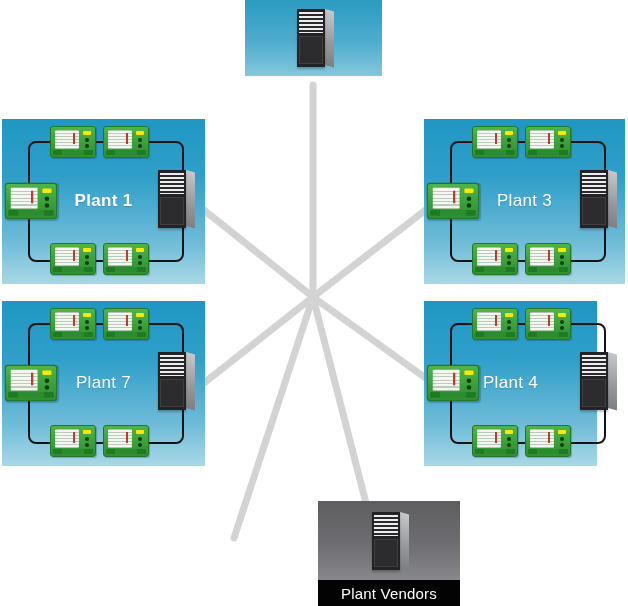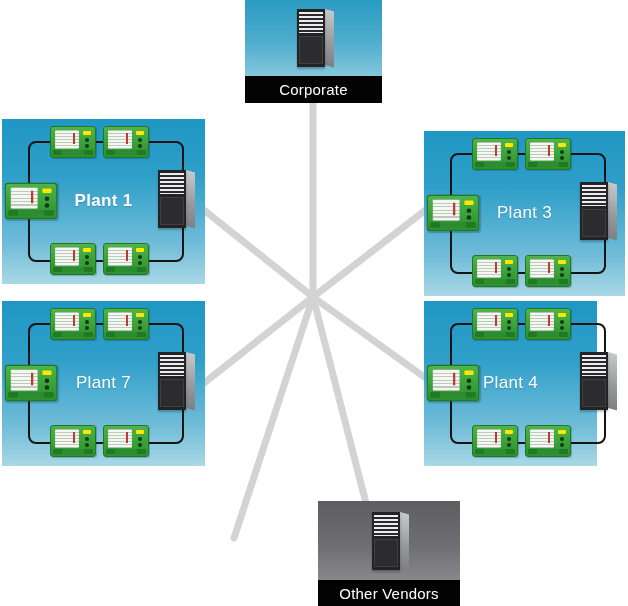--- a/index.html
+++ b/index.html
@@ -97,21 +97,20 @@
   <div class="site" style="left:245px;top:0;width:137px;">
     <div class="site-body blue" style="height:76px;">
       <div class="tower" style="left:52px;top:9px;">
         <div class="tower-side"></div>
         <div class="tower-front">
           <div class="tower-vents"></div>
           <div class="tower-panel"></div>
         </div>
       </div>
     </div>
-    <div class="site-label" style="height:27px;">Corporate</div>
   </div>
 
   <div class="plant" style="left:2px;top:119px;font-weight:bold;">
   <div class="ring"></div>
   <div class="plc" style="left:48px;top:7px;">
     <div class="plc-screen"></div>
     <div class="plc-led"></div>
     <div class="plc-dot d1"></div>
     <div class="plc-dot d2"></div>
     <div class="plc-base"></div>
@@ -194,21 +193,21 @@
   <div class="tower" style="left:156px;top:51px;">
     <div class="tower-side"></div>
     <div class="tower-front">
       <div class="tower-vents"></div>
       <div class="tower-panel"></div>
     </div>
   </div>
 
     <div class="plant-name">Plant 7</div>
   </div>
-  <div class="plant" style="left:424px;top:119px;width:201px;margin-top:12px;">
+  <div class="plant" style="left:424px;top:119px;width:201px;">
   <div class="ring"></div>
   <div class="plc" style="left:48px;top:7px;">
     <div class="plc-screen"></div>
     <div class="plc-led"></div>
     <div class="plc-dot d1"></div>
     <div class="plc-dot d2"></div>
     <div class="plc-base"></div>
   </div>
   <div class="plc" style="left:101px;top:7px;">
     <div class="plc-screen"></div>
@@ -300,16 +299,16 @@
   <div class="site" style="left:318px;top:501px;width:142px;">
     <div class="site-body gray" style="height:79px;">
       <div class="tower" style="left:54px;top:11px;">
         <div class="tower-side"></div>
         <div class="tower-front">
           <div class="tower-vents"></div>
           <div class="tower-panel"></div>
         </div>
       </div>
     </div>
-    <div class="site-label" style="height:26px;">Other Vendors</div>
+    <div class="site-label" style="height:26px;">Plant Vendors</div>
   </div>
 
 </div>
 
 </body></html>

